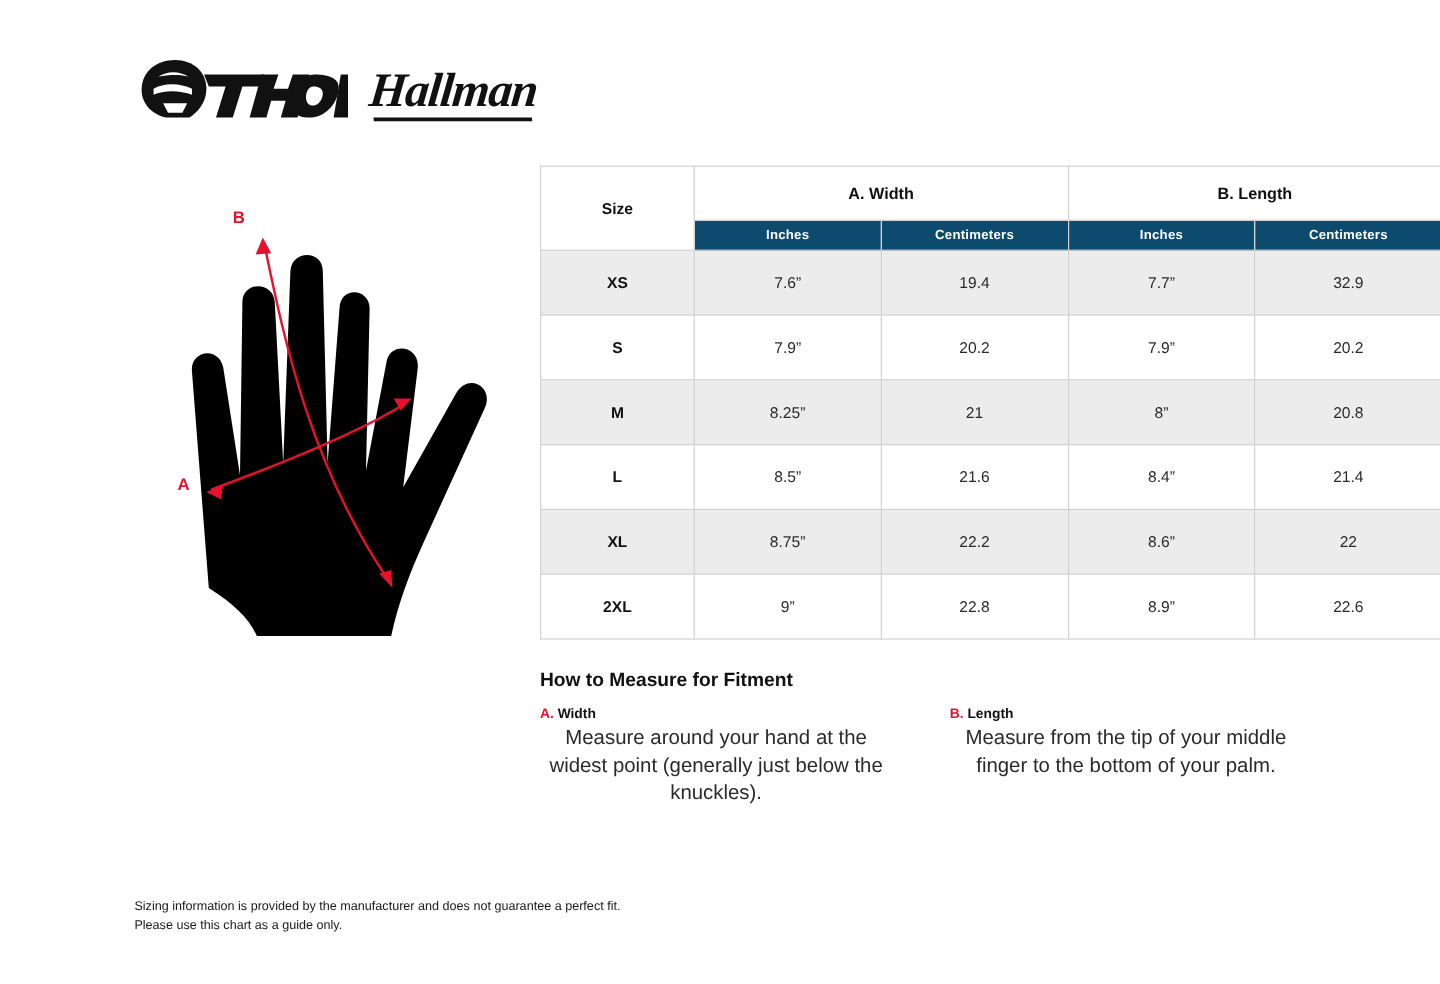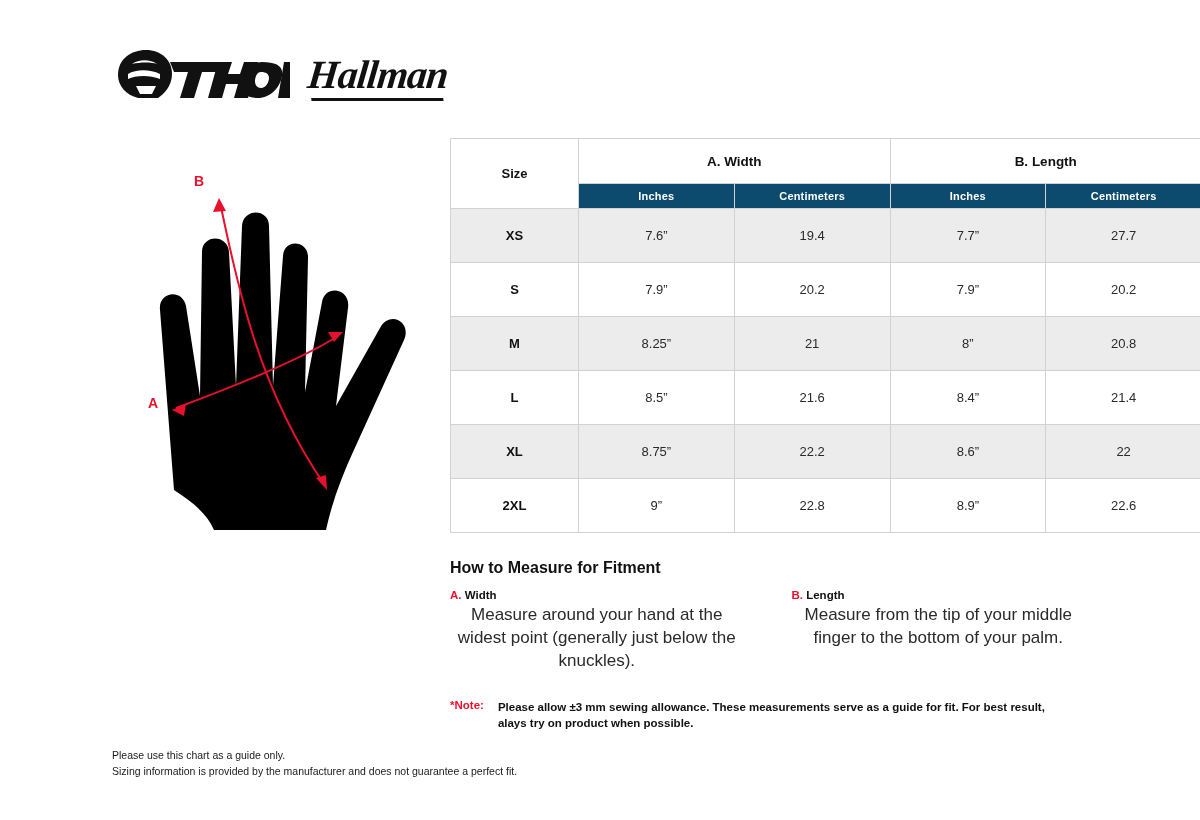--- a/index.html
+++ b/index.html
@@ -259,21 +259,21 @@
         <th class="th-unit">Inches</th>
         <th class="th-unit">Centimeters</th>
       </tr>
     </thead>
     <tbody>
       <tr class="shaded">
         <td class="size-cell">XS</td>
         <td>7.6”</td>
         <td>19.4</td>
         <td>7.7”</td>
-        <td>27.7</td>
+        <td>32.9</td>
       </tr>
       <tr>
         <td class="size-cell">S</td>
         <td>7.9”</td>
         <td>20.2</td>
         <td>7.9”</td>
         <td>20.2</td>
       </tr>
       <tr class="shaded">
         <td class="size-cell">M</td>
@@ -316,23 +316,19 @@
       <div class="measure-body">Measure around your hand at the widest point (generally just below the knuckles).</div>
     </div>
     <div class="measure-col">
       <div class="measure-head">
         <span class="letter">B.</span><span> Length</span>
       </div>
       <div class="measure-body">Measure from the tip of your middle finger to the bottom of your palm.</div>
     </div>
   </div>
 
-  <div class="note-row">
-    <div class="note-label">*Note:</div>
-    <div class="note-text">Please allow ±3 mm sewing allowance. These measurements serve as a guide for fit. For best result, alays try on product when possible.</div>
-  </div>
 
 </div>
 
 <div class="footer">
+  <div>Sizing information is provided by the manufacturer and does not guarantee a perfect fit.</div>
   <div>Please use this chart as a guide only.</div>
-  <div>Sizing information is provided by the manufacturer and does not guarantee a perfect fit.</div>
 </div>
 
 </body></html>

